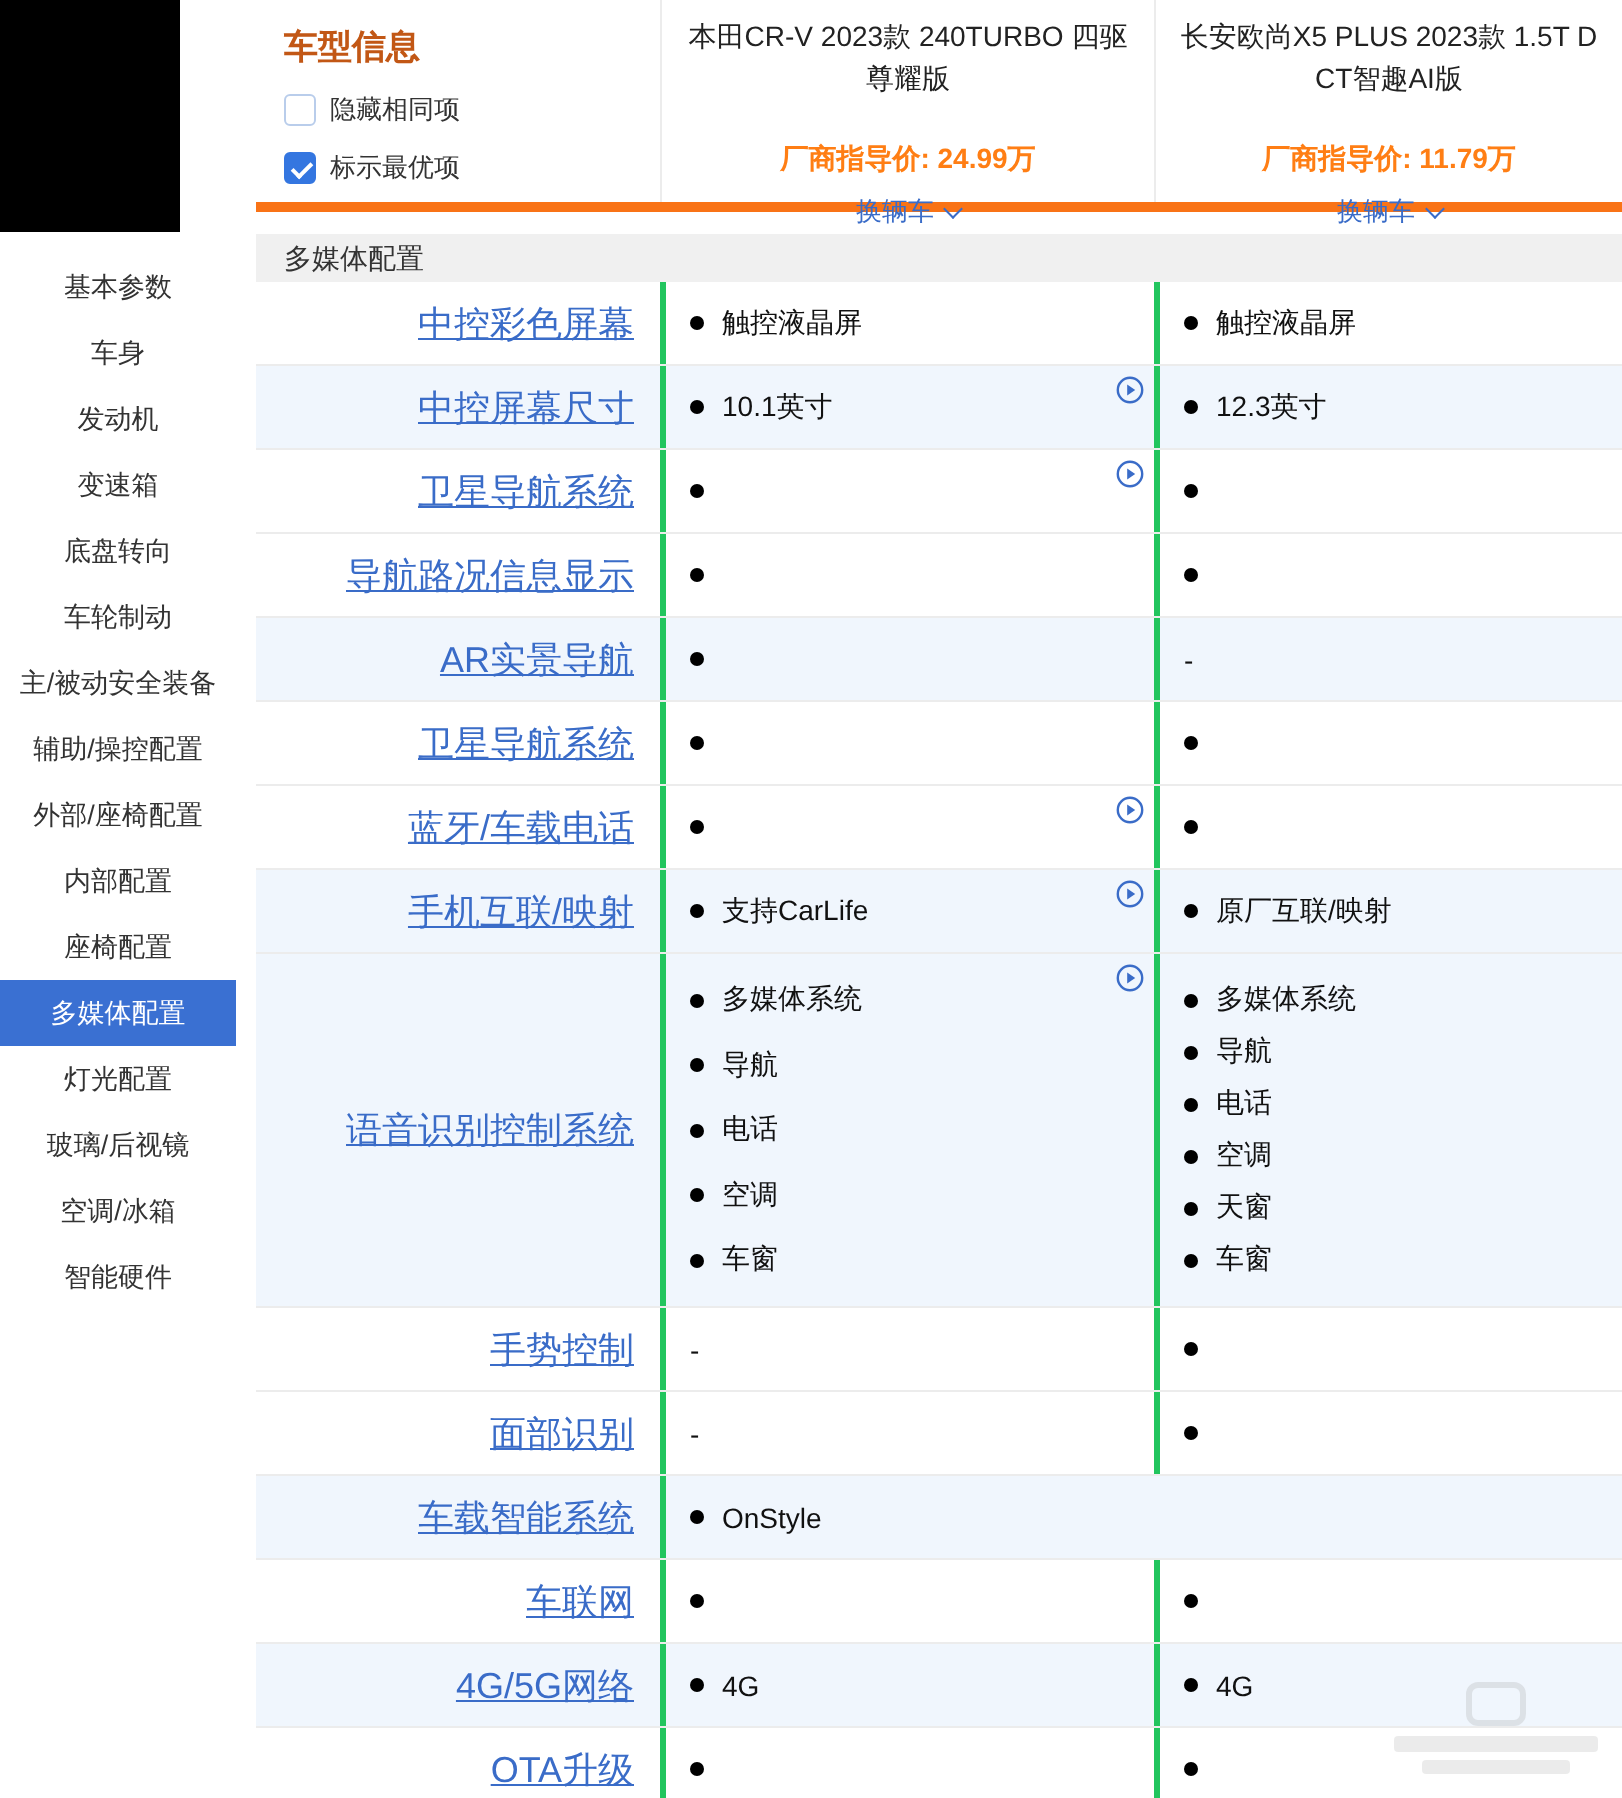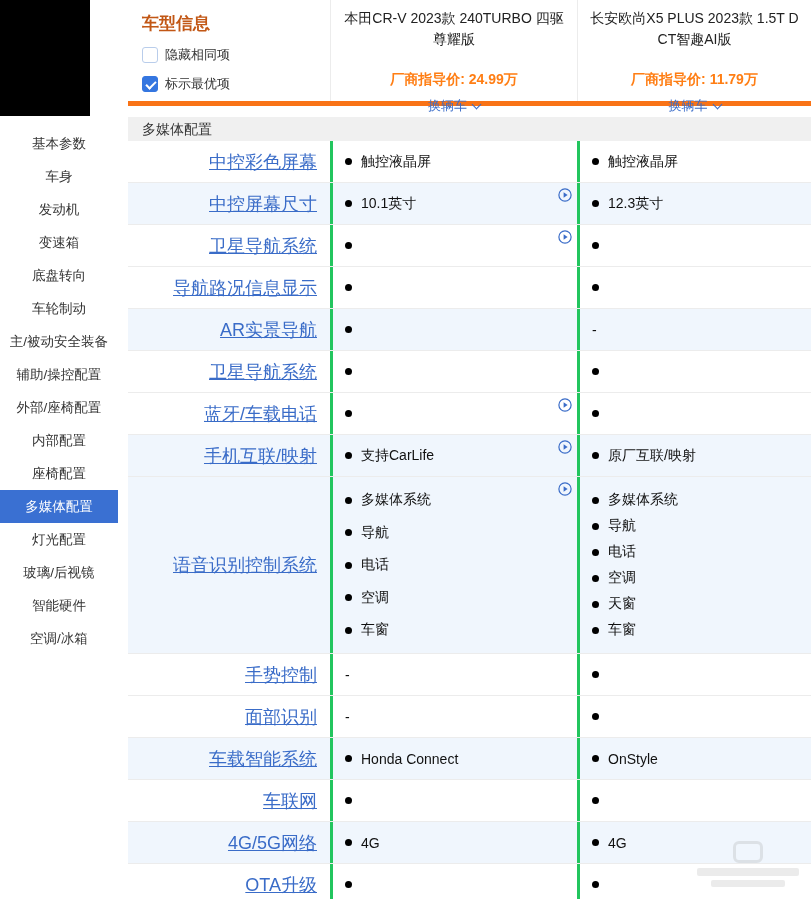--- a/index.html
+++ b/index.html
@@ -72,22 +72,22 @@
       <div class="sidebar-item">底盘转向</div>
       <div class="sidebar-item">车轮制动</div>
       <div class="sidebar-item">主/被动安全装备</div>
       <div class="sidebar-item">辅助/操控配置</div>
       <div class="sidebar-item">外部/座椅配置</div>
       <div class="sidebar-item">内部配置</div>
       <div class="sidebar-item">座椅配置</div>
       <div class="sidebar-item active">多媒体配置</div>
       <div class="sidebar-item">灯光配置</div>
       <div class="sidebar-item">玻璃/后视镜</div>
+      <div class="sidebar-item">空调/冰箱</div>
       <div class="sidebar-item">智能硬件</div>
-      <div class="sidebar-item">空调/冰箱</div>
     </aside>
 
   <div class="main">
 
     <div class="top-header">
       <div class="info-col">
         <div class="page-title">车型信息</div>
         <div class="check-row">
           <span class="checkbox"></span>
           <span>隐藏相同项</span>
@@ -334,26 +334,20 @@
             </div>
           </div>
           <div class="tcell second">
             <div class="cline">
               <span class="dot"></span>
             </div>
           </div>
         </div>
         <div class="trow hl">
           <div class="tlabel">车载智能系统</div>
-          <div class="tcell">
-            <div class="cline">
-              <span class="dot"></span>
-              <span>Honda Connect</span>
-            </div>
-          </div>
           <div class="tcell second">
             <div class="cline">
               <span class="dot"></span>
               <span>OnStyle</span>
             </div>
           </div>
         </div>
         <div class="trow">
           <div class="tlabel">车联网</div>
           <div class="tcell">

